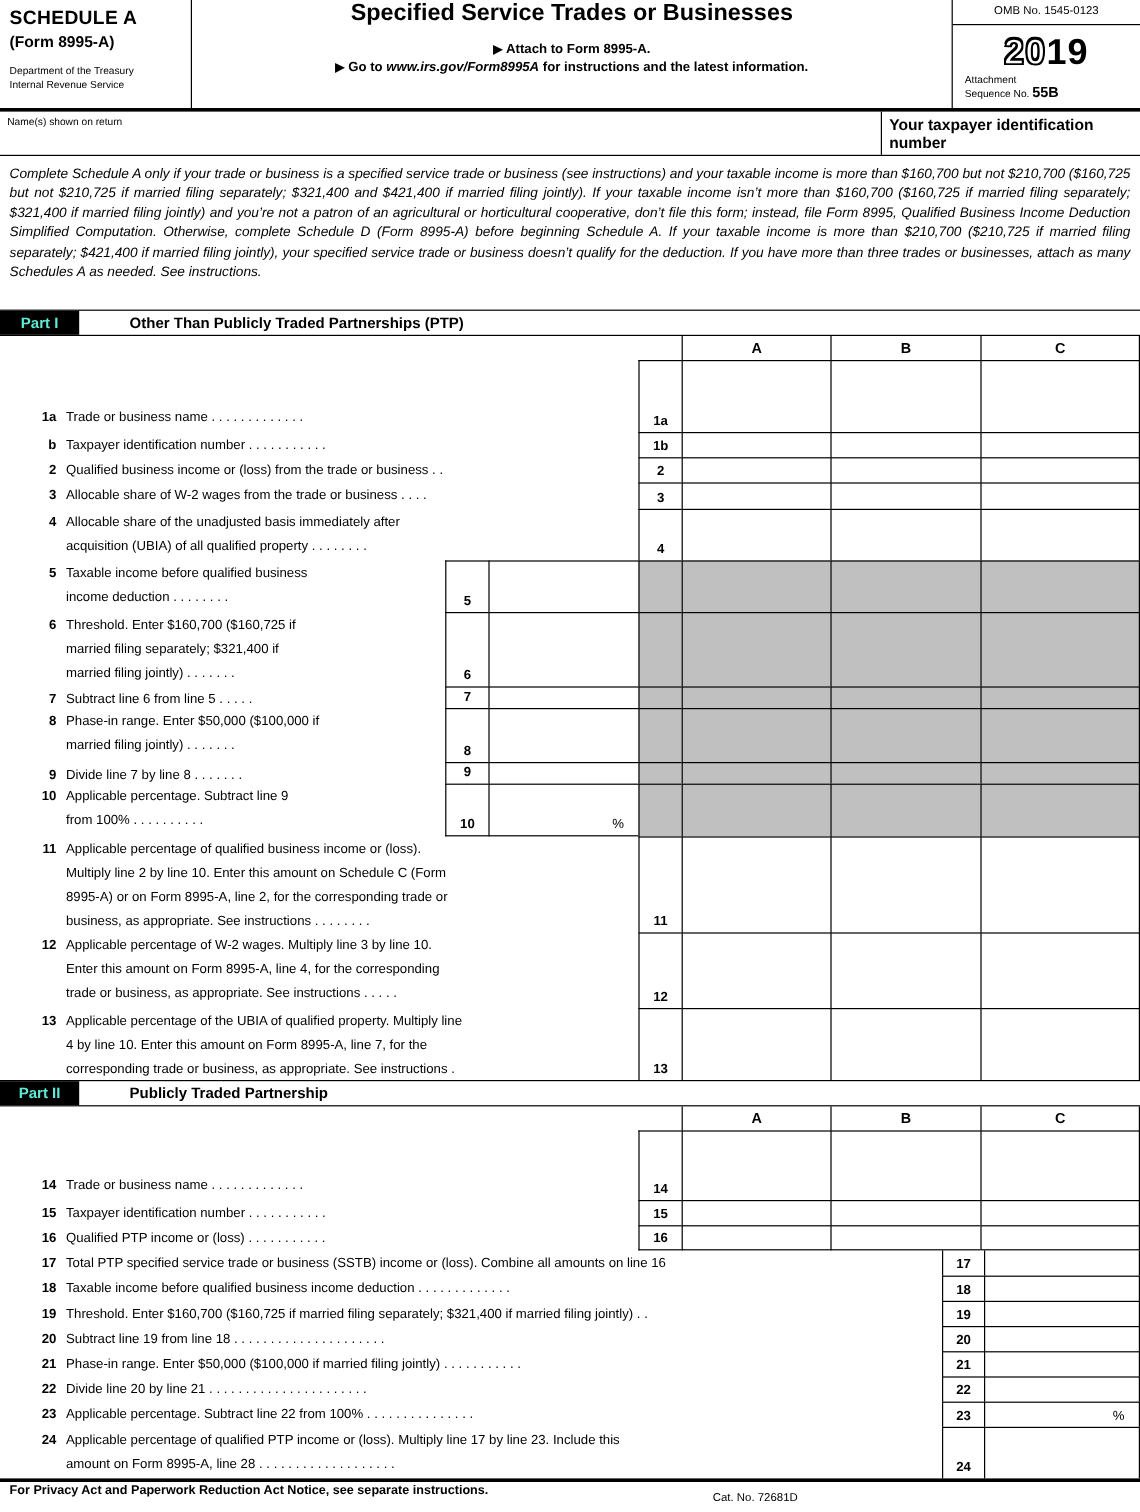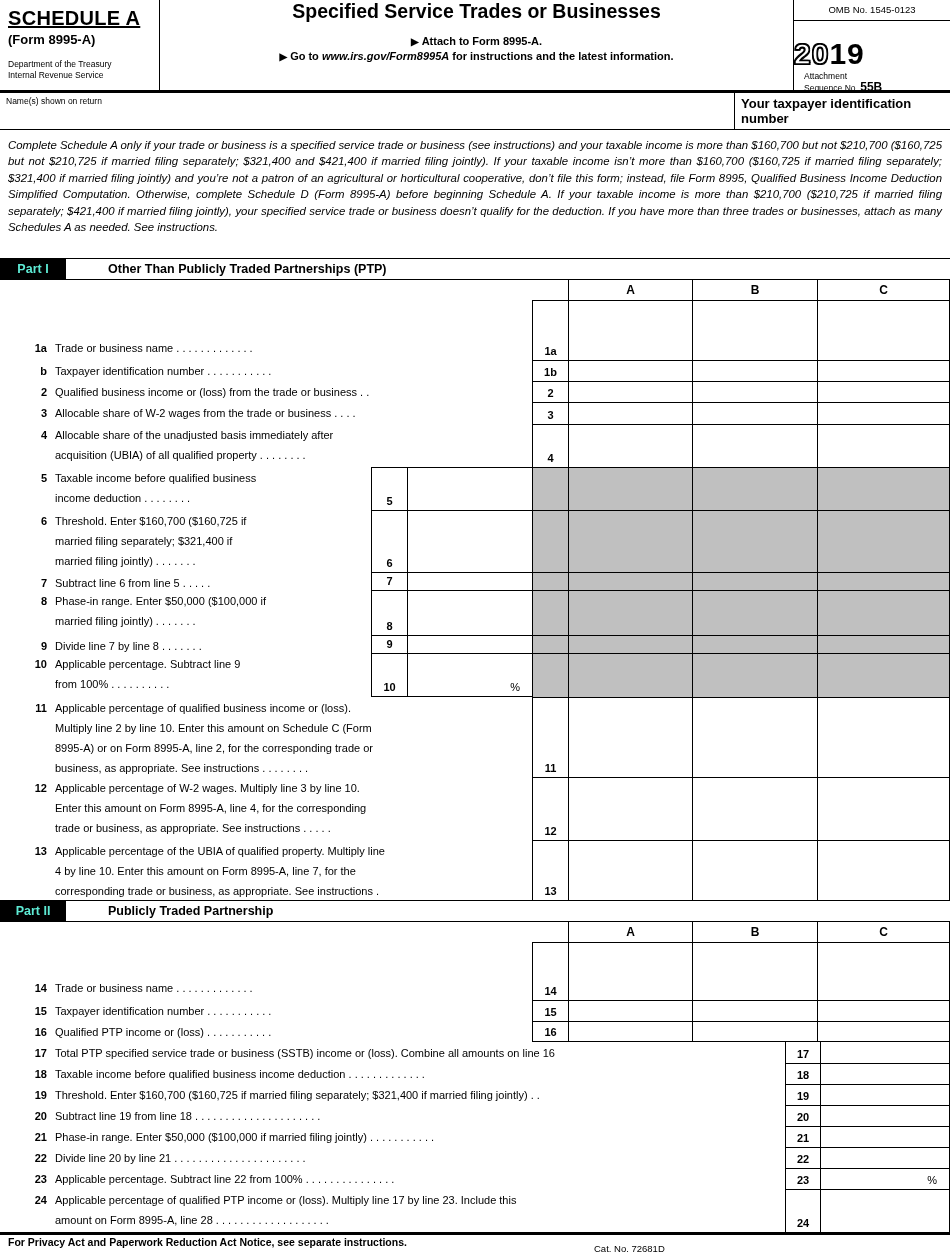--- a/index.html
+++ b/index.html
@@ -3,32 +3,32 @@
 <meta charset="utf-8">
 <style>
   * { box-sizing: border-box; margin: 0; padding: 0; }
   html, body { background: #fff; }
   body { font-family: "Liberation Sans", sans-serif; color: #000; }
   .page { width: 950px; height: 1260px; background: #fff; position: relative; overflow: hidden; }
 
   
   .hdr { display: flex; height: 93px; border-bottom: 3px solid #000; }
   .hdr-left { width: 160px; border-right: 1px solid #000; padding: 7px 4px 4px 8px; }
-  .sched { font-size: 20px; font-weight: bold; letter-spacing: .3px; text-decoration: underline; }
+  .sched { font-size: 16px; font-weight: bold; letter-spacing: .3px; }
   .formno { font-size: 13px; font-weight: bold; margin-top: 2px; }
   .agency { font-size: 8.5px; line-height: 10.5px; margin-top: 12px; }
   .hdr-center { flex: 1; text-align: center; }
   .ftitle { font-size: 19.5px; font-weight: bold; }
   .attach { font-size: 11px; font-weight: bold; margin-top: 12px; }
   .goto { font-size: 11px; font-weight: bold; margin-top: 3px; }
   .goto .url { font-style: italic; }
   .ptr { font-size: 10px; margin-right: 3px; }
   .hdr-right { width: 157px; border-left: 1px solid #000; display: flex; flex-direction: column; }
   .omb { height: 21px; border-bottom: 1px solid #000; font-size: 9.5px; text-align: center; line-height: 20px; }
-  .yearwrap { font-size: 30px; font-weight: bold; line-height: 33px; margin-top: 16px; letter-spacing: 1px; }
+  .yearwrap { text-align: center; font-size: 30px; font-weight: bold; line-height: 33px; margin-top: 6px; letter-spacing: 1px; }
   .yr-o { color: #fff; -webkit-text-stroke: 1.4px #000;
           text-shadow: -1px -1px 0 #000, 1px -1px 0 #000, -1px 1px 0 #000, 1px 1px 0 #000; }
   .attwrap { padding-left: 10px; font-size: 8.5px; line-height: 10.5px; margin-top: 1px; text-align: left; }
   .seqno { font-size: 12px; font-weight: bold; }
 
   
   .namerow { display: flex; height: 37px; border-bottom: 1px solid #000; }
   .namecell { flex: 1; padding: 3px 6px; font-size: 8.5px; }
   .tincell { width: 216px; border-left: 1px solid #000; padding: 3px 6px; font-size: 13px; font-weight: bold; }
 

